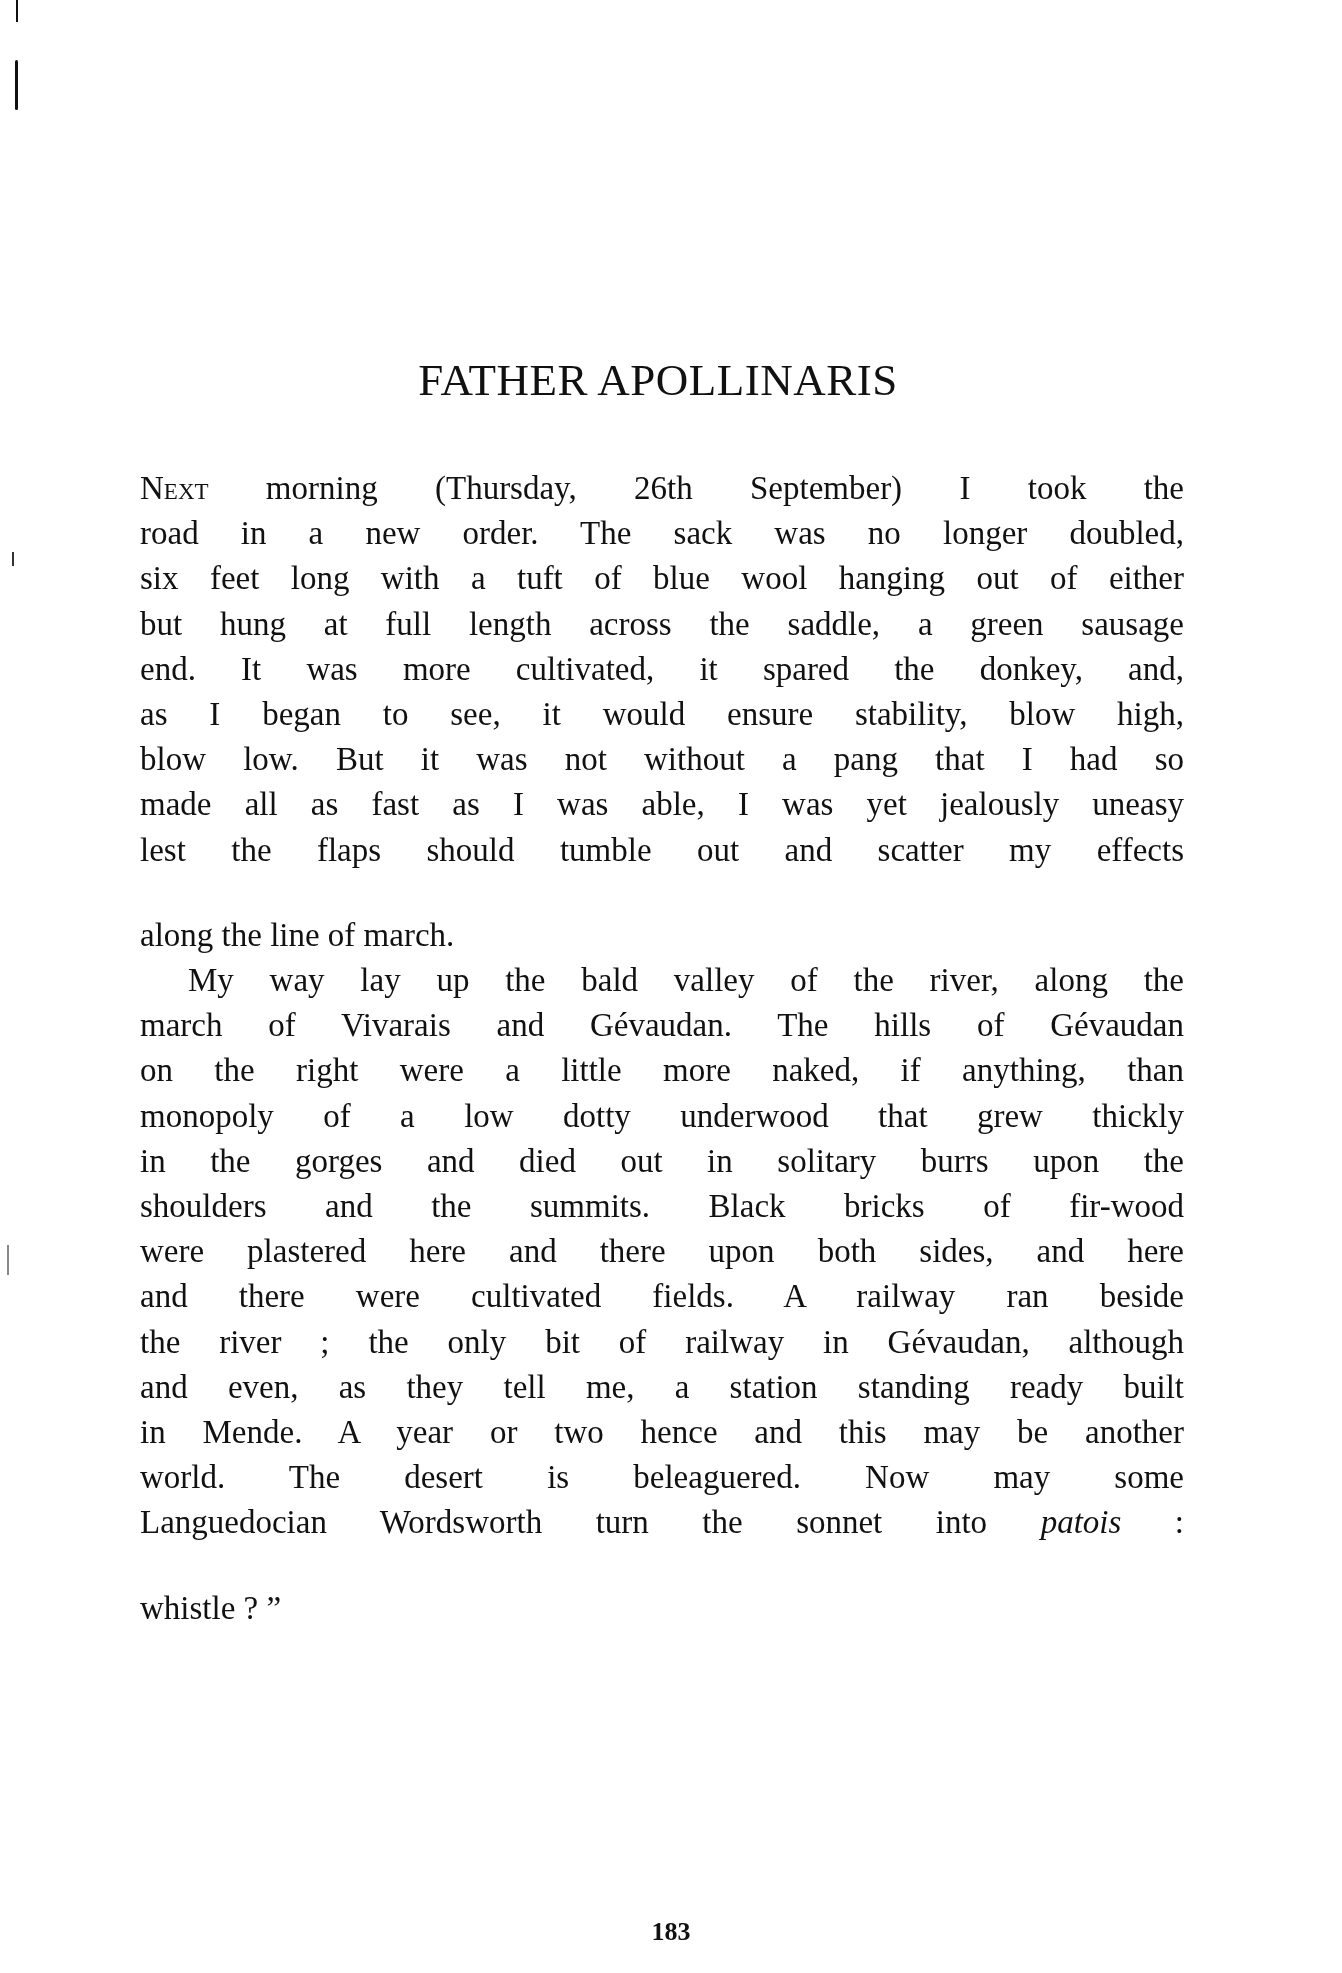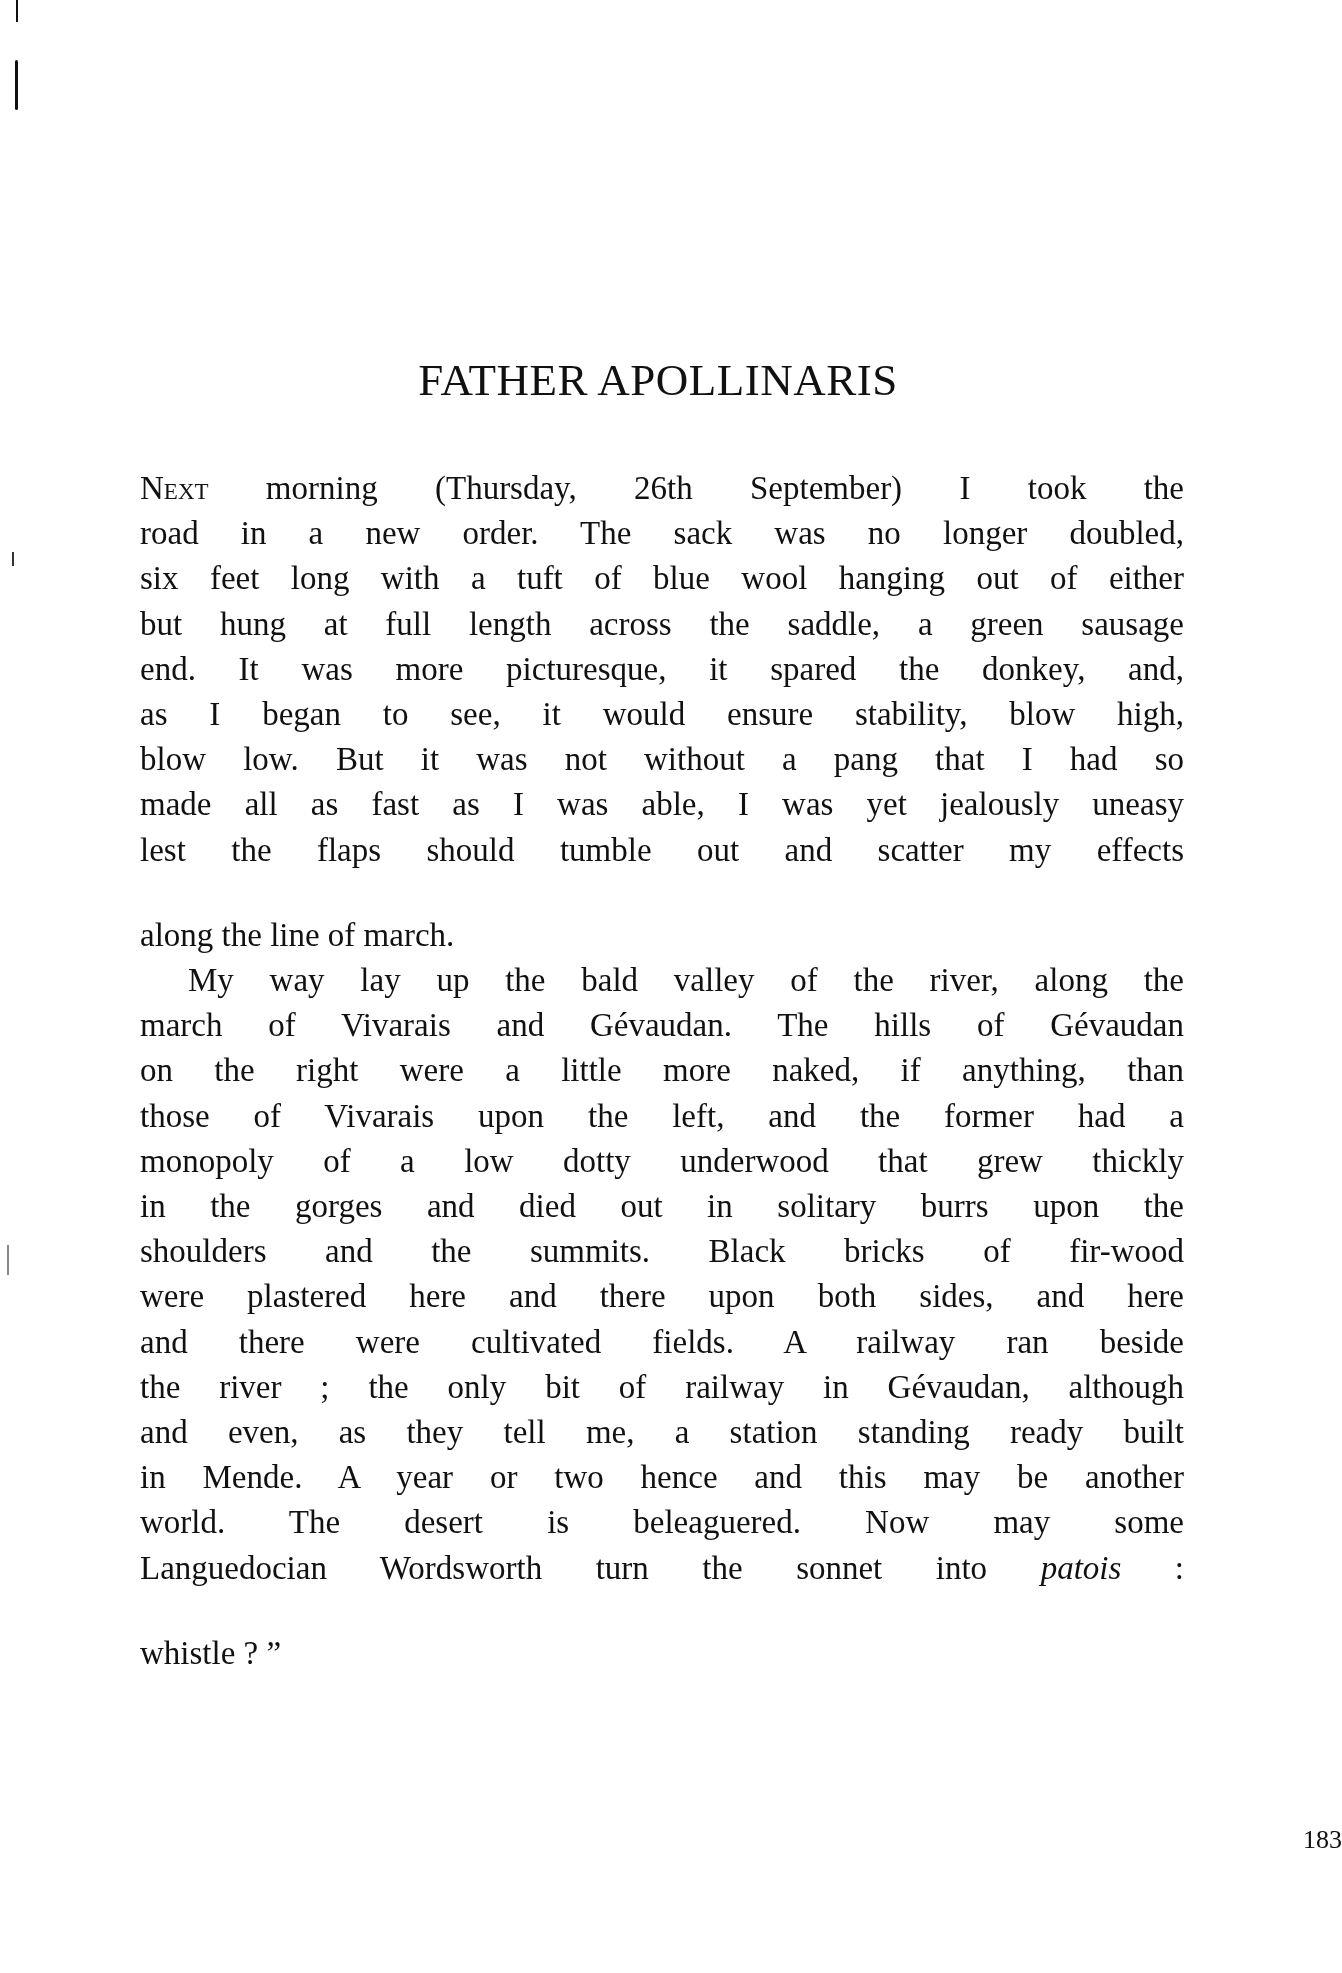--- a/index.html
+++ b/index.html
@@ -24,54 +24,53 @@
     position: absolute; left: 140px; width: 1044px; top: 466px;
     font-size: 33px; line-height: 45.2px;
     font-family: "Liberation Serif", serif;
   }
   .para { margin: 0; text-align: justify; text-align-last: justify; }
   .line { display: block; text-align: justify; text-align-last: justify; white-space: nowrap; }
   .line.end { text-align-last: left; margin-top: 40px; }
   .sc { font-variant: small-caps; }
   .it { font-style: italic; }
   .page-number {
-    position: absolute; top: 1825px; left: 0; width: 1342px; text-align: right;
-    font-size: 26px; font-weight: normal; font-family: "Liberation Serif", serif;
+    position: absolute; top: 1917px; left: 0; width: 1342px; text-align: center;
+    font-size: 26px; font-weight: bold; font-family: "Liberation Serif", serif;
   }
 </style>
 </head>
 <body>
 
 <div class="margin-mark mark-top"></div>
 <div class="margin-mark mark-curve"></div>
 <div class="speck" style="left:12px;top:552px;width:2px;height:14px;"></div>
 <div class="speck" style="left:7px;top:1245px;width:2px;height:30px;background:#888;"></div>
 
 <h1 class="title">FATHER APOLLINARIS</h1>
 
 <div class="text-block">
 
   <div class="para">
     <span class="line"><span class="sc">Next</span><span> morning (Thursday, 26th September) I took the</span></span>
     <span class="line">road in a new order.  The sack was no longer doubled,</span>
     <span class="line">six feet long with a tuft of blue wool hanging out of either</span>
     <span class="line">but hung at full length across the saddle, a green sausage</span>
-    <span class="line">end.  It was more picturesque, it spared the donkey, and,</span>
+    <span class="line">end.  It was more cultivated, it spared the donkey, and,</span>
     <span class="line">as I began to see, it would ensure stability, blow high,</span>
     <span class="line">blow low.  But it was not without a pang that I had so</span>
     <span class="line">made all as fast as I was able, I was yet jealously uneasy</span>
     <span class="line">lest the flaps should tumble out and scatter my effects</span>
     <span class="line end">along the line of march.</span>
   </div>
 
   <div class="para">
     <span class="line" style="padding-left:48px;">My way lay up the bald valley of the river, along the</span>
     <span class="line">march of Vivarais and Gévaudan.  The hills of Gévaudan</span>
     <span class="line">on the right were a little more naked, if anything, than</span>
-    <span class="line">those of Vivarais upon the left, and the former had a</span>
     <span class="line">monopoly of a low dotty underwood that grew thickly</span>
     <span class="line">in the gorges and died out in solitary burrs upon the</span>
     <span class="line">shoulders and the summits.  Black bricks of fir-wood</span>
     <span class="line">were plastered here and there upon both sides, and here</span>
     <span class="line">and there were cultivated fields.  A railway ran beside</span>
     <span class="line">the river ;  the only bit of railway in Gévaudan, although</span>
     <span class="line">and even, as they tell me, a station standing ready built</span>
     <span class="line">in Mende.  A year or two hence and this may be another</span>
     <span class="line">world.  The desert is beleaguered.  Now may some</span>
     <span class="line"><span>Languedocian Wordsworth turn the sonnet into </span><span class="it">patois</span><span> :</span></span>

